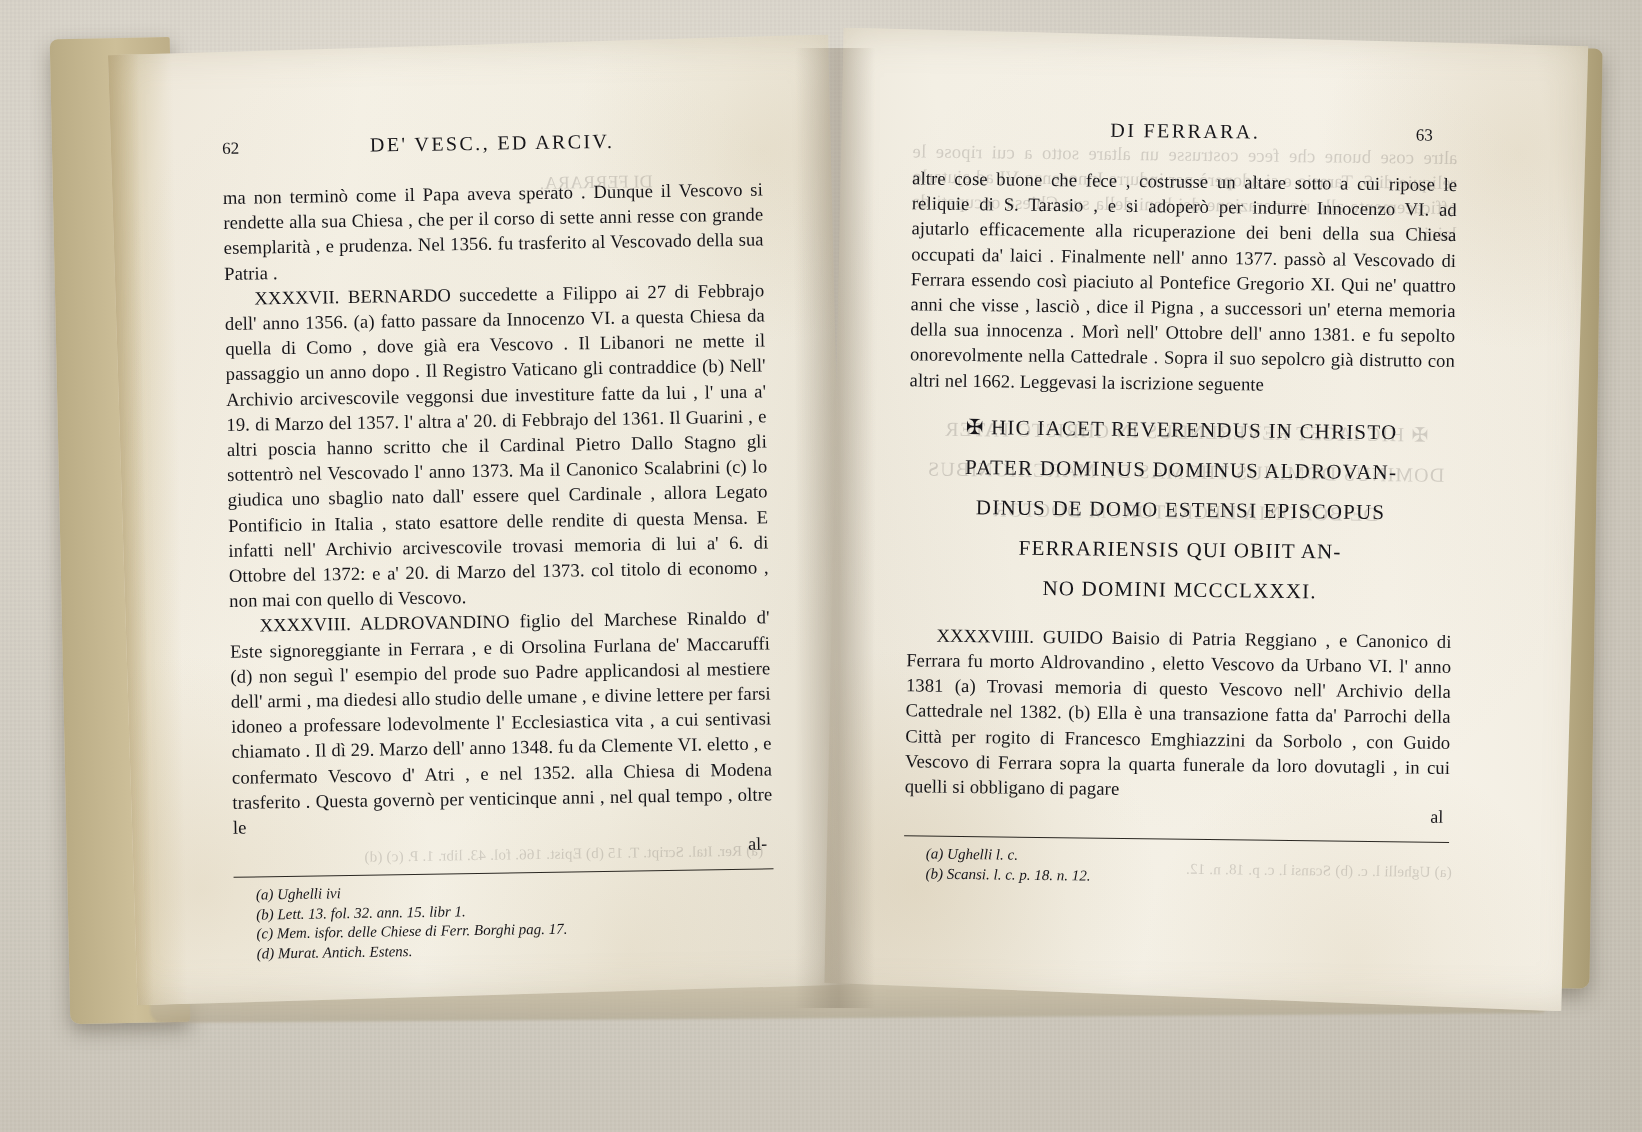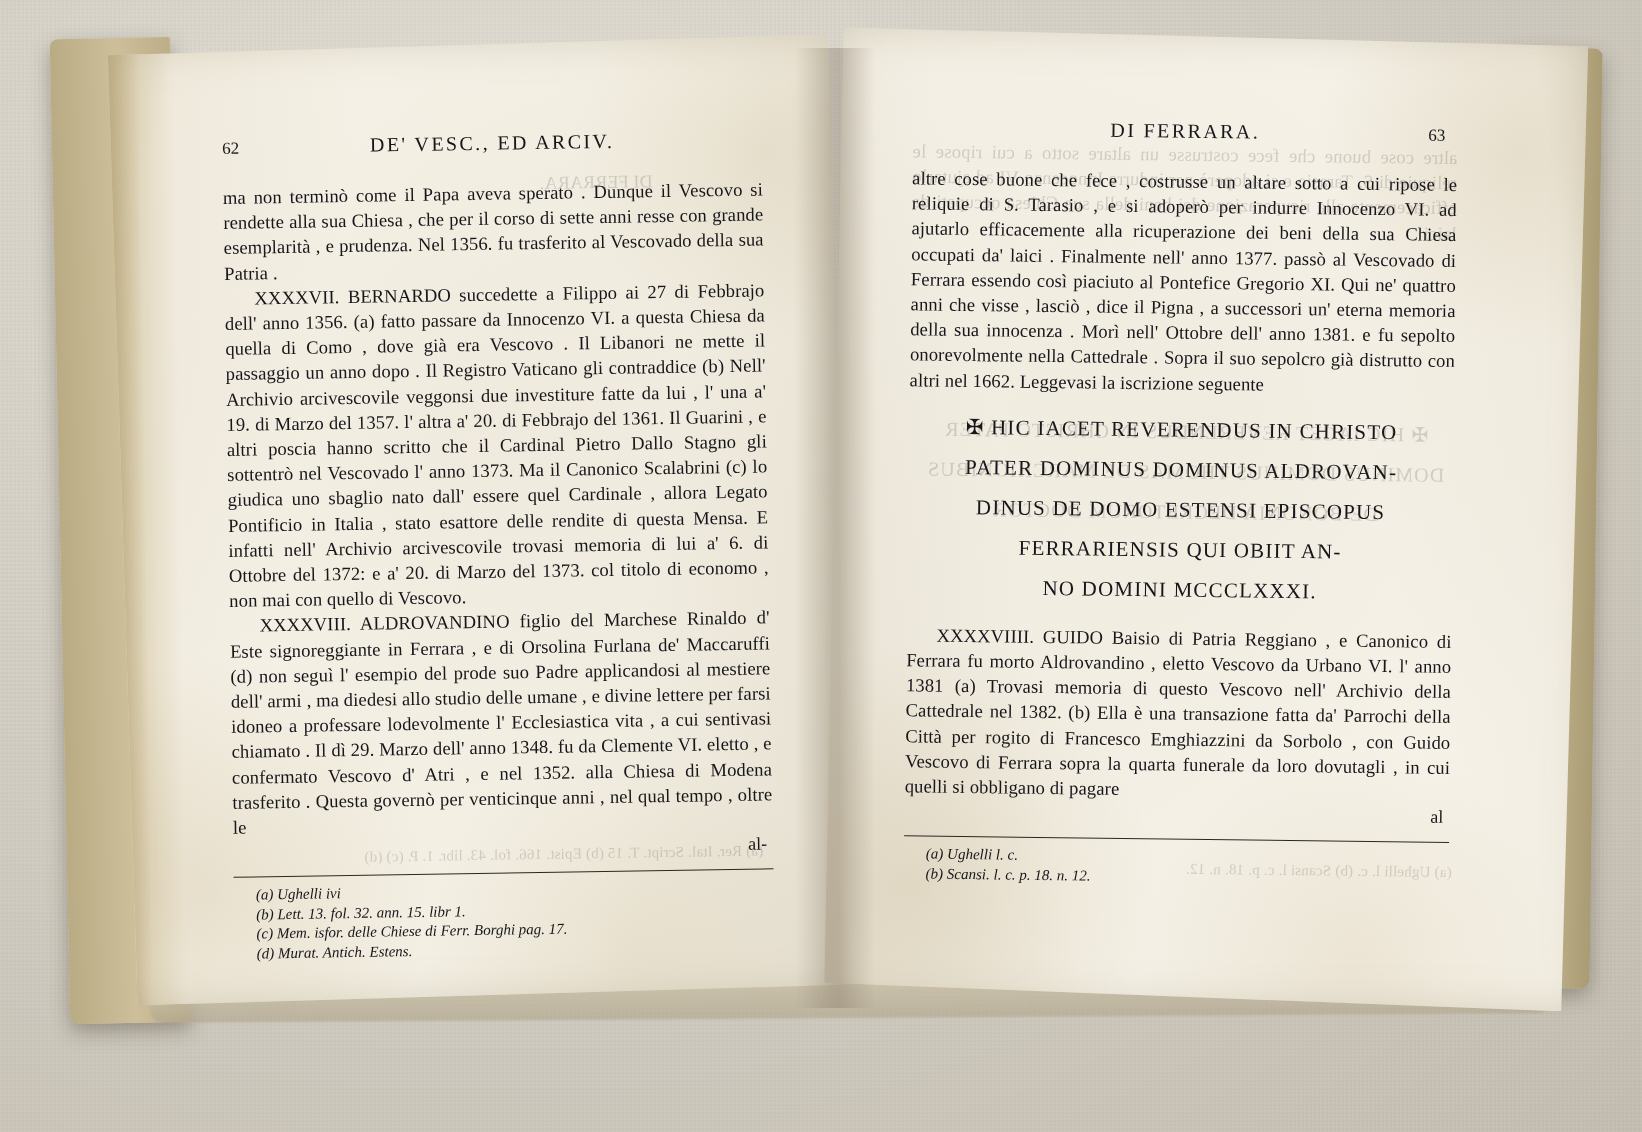--- a/index.html
+++ b/index.html
@@ -141,21 +141,21 @@
   }
   .runhead .title {
     flex: 1;
     text-align: center;
     font-size: 20px;
   }
   .runhead .folio-right {
     font-size: 17px;
     letter-spacing: 0;
     width: 42px;
-    text-align: center;
+    text-align: left;
   }
 
   p.body {
     margin: 0;
     font-size: 18.6px;
     line-height: 25.2px;
     text-align: justify;
     text-justify: inter-word;
     hyphens: manual;
     letter-spacing: 0.1px;

